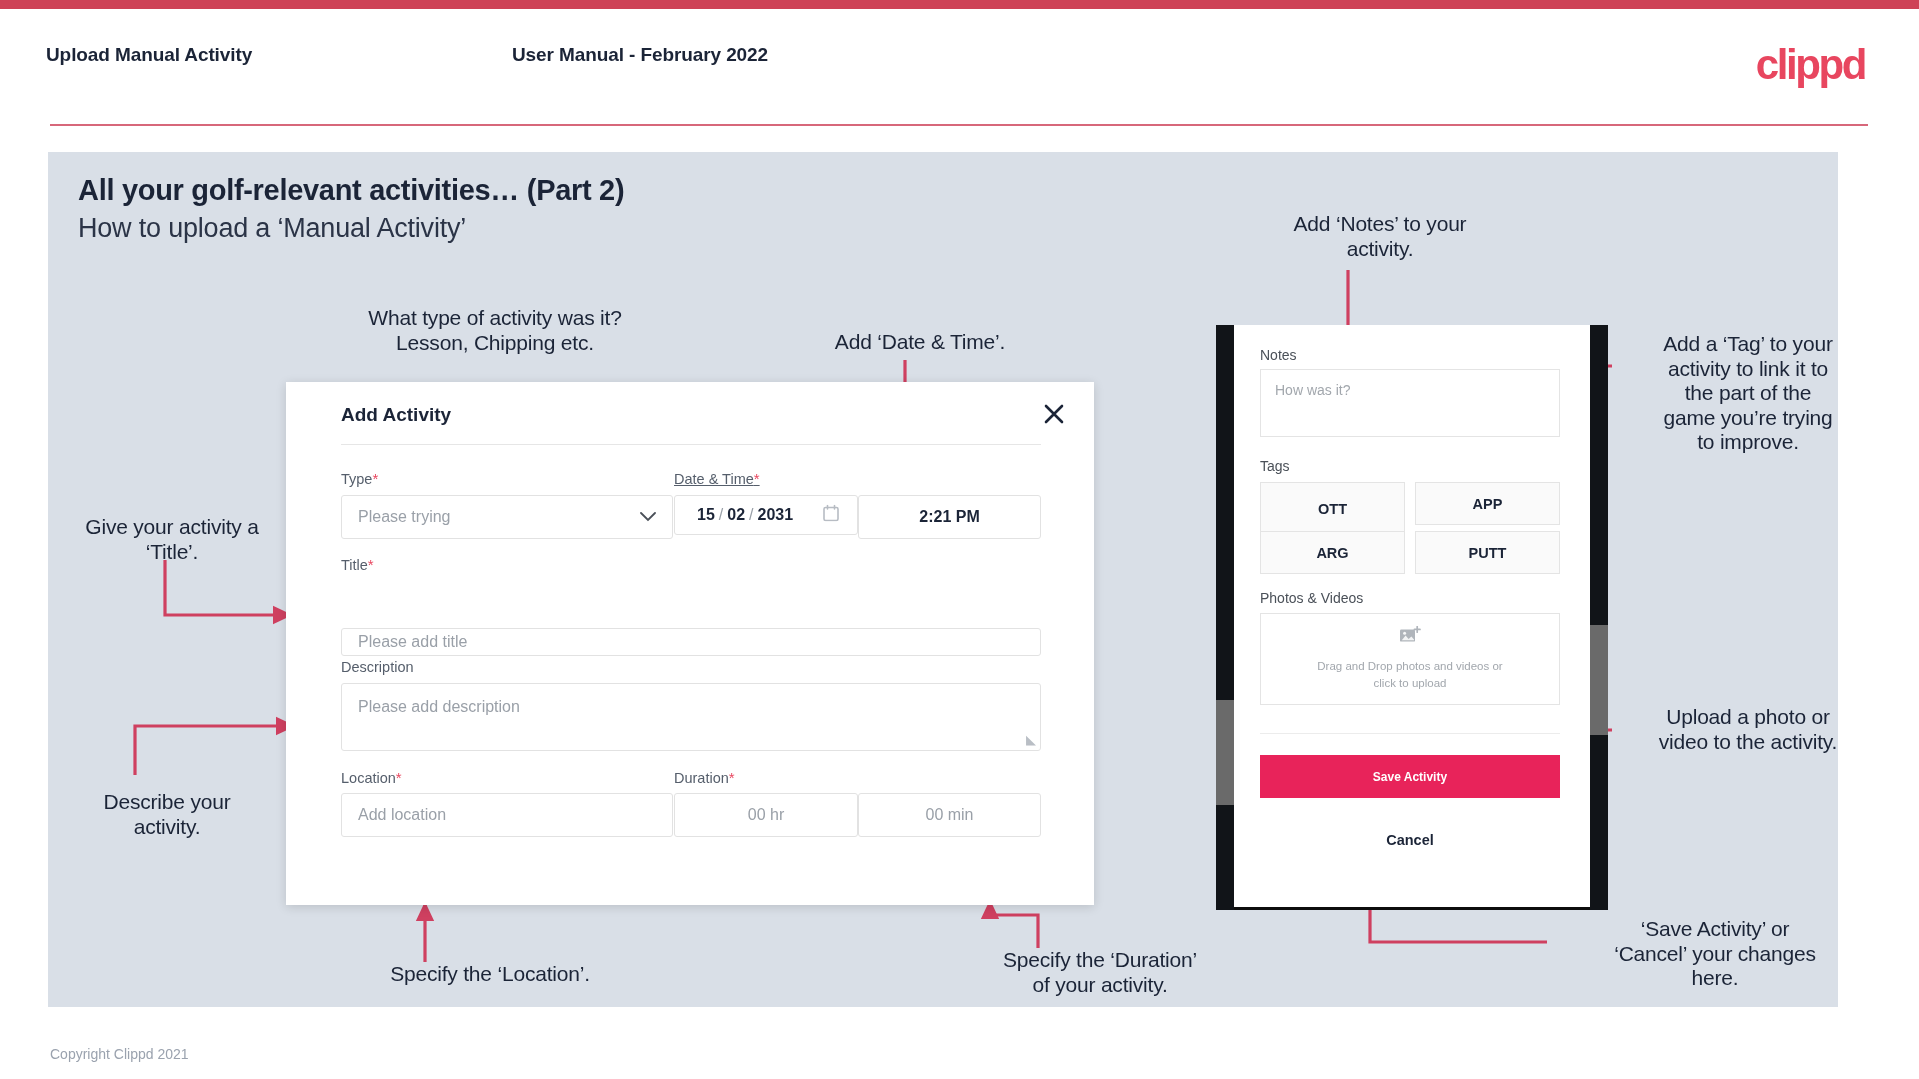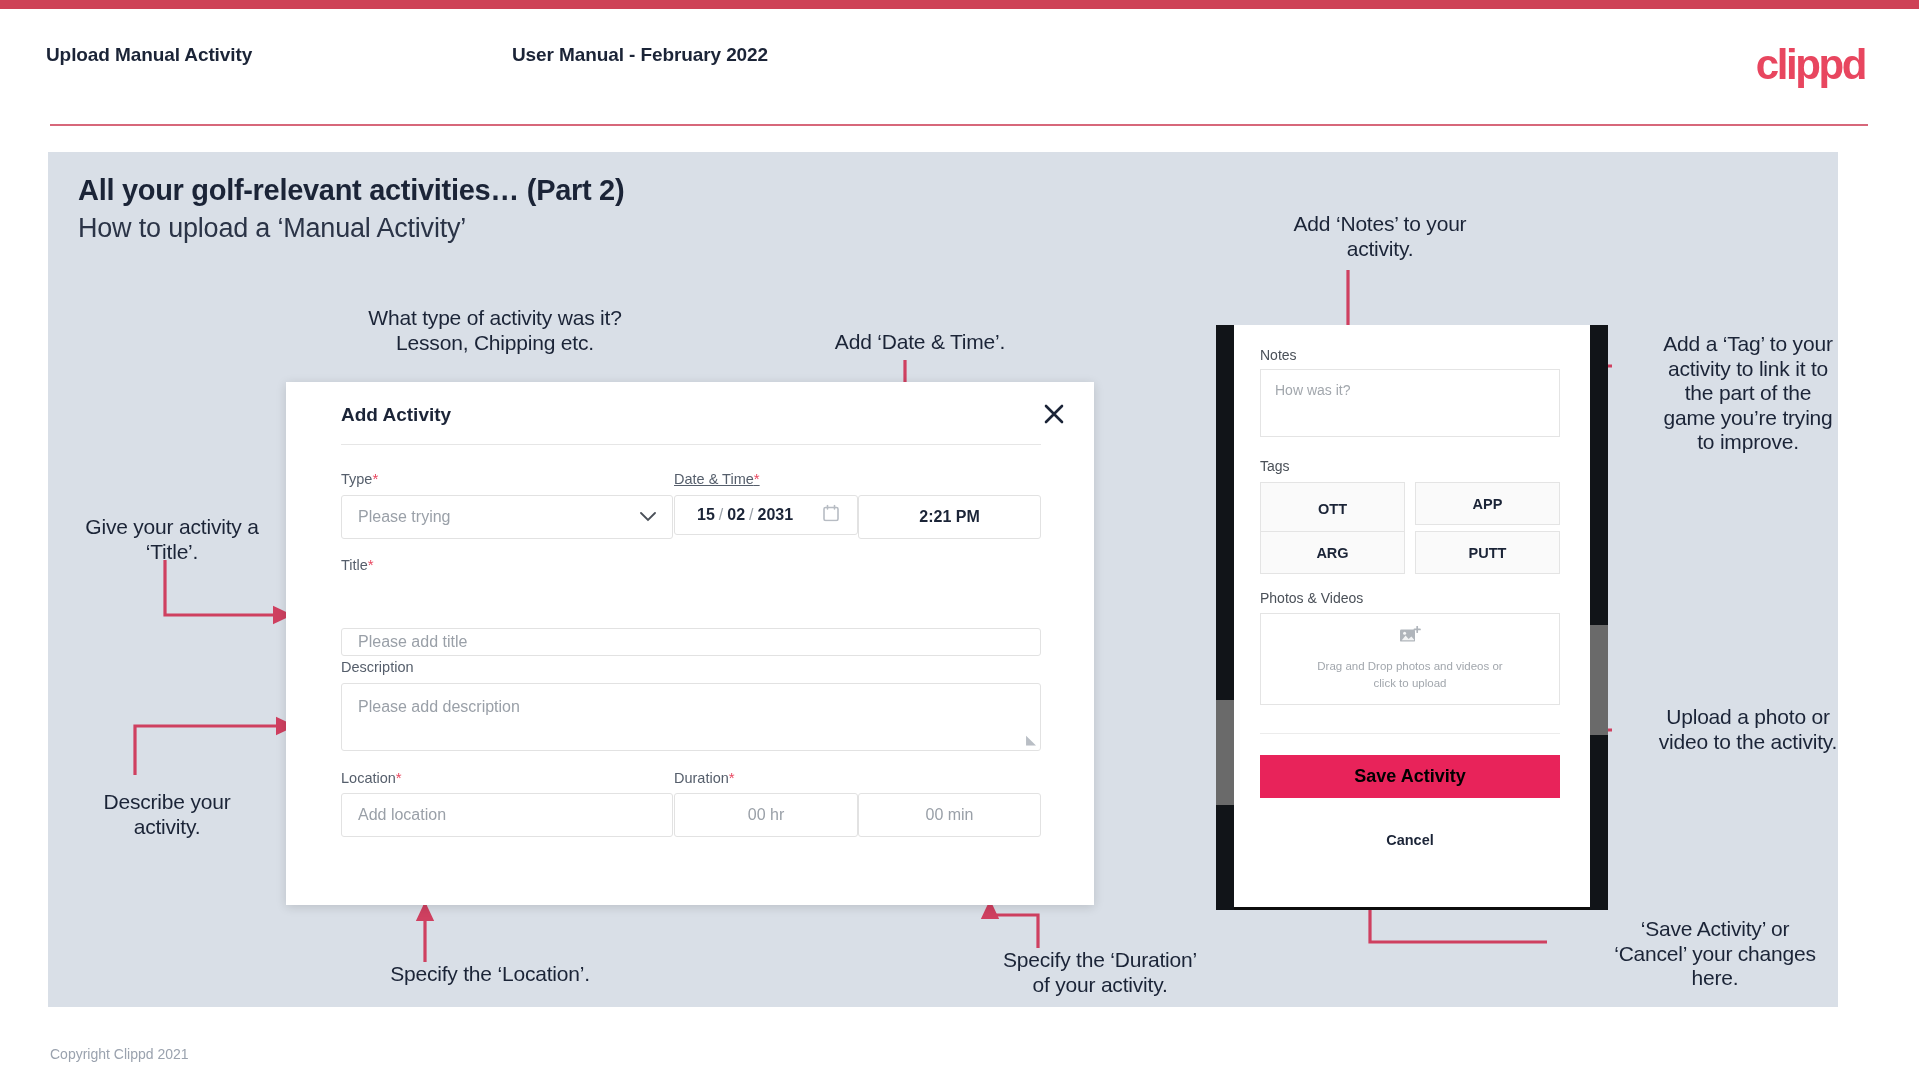--- a/index.html
+++ b/index.html
@@ -279,22 +279,22 @@
     width: 200px;
   }
   .p-hr {
     position: absolute;
     height: 1px;
     background: #ececec;
   }
   .save-btn {
     position: absolute;
     background: #e8235a;
-    color: #000000;
-    font-size: 18px;
+    color: #ffffff;
+    font-size: 12px;
     font-weight: 700;
     display: flex;
     align-items: center;
     justify-content: center;
     cursor: pointer;
     text-align: center;
   }
   .cancel-btn {
     position: absolute;
     font-size: 14.5px;

